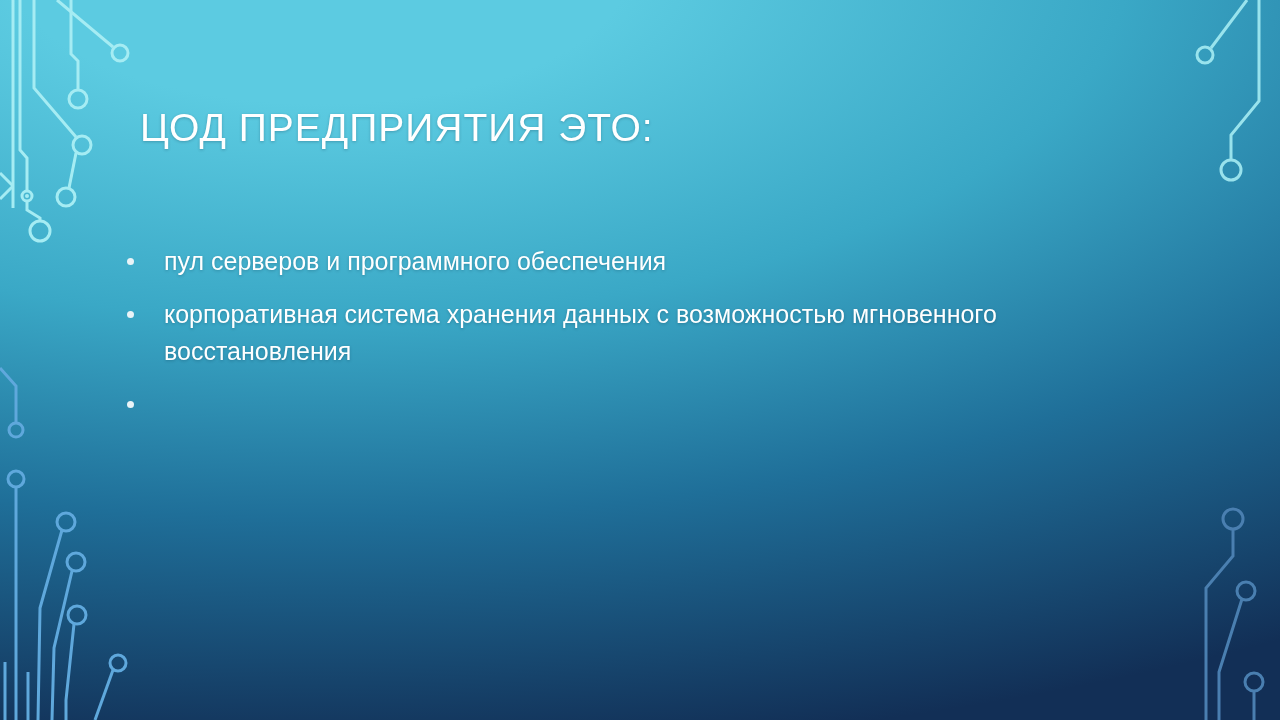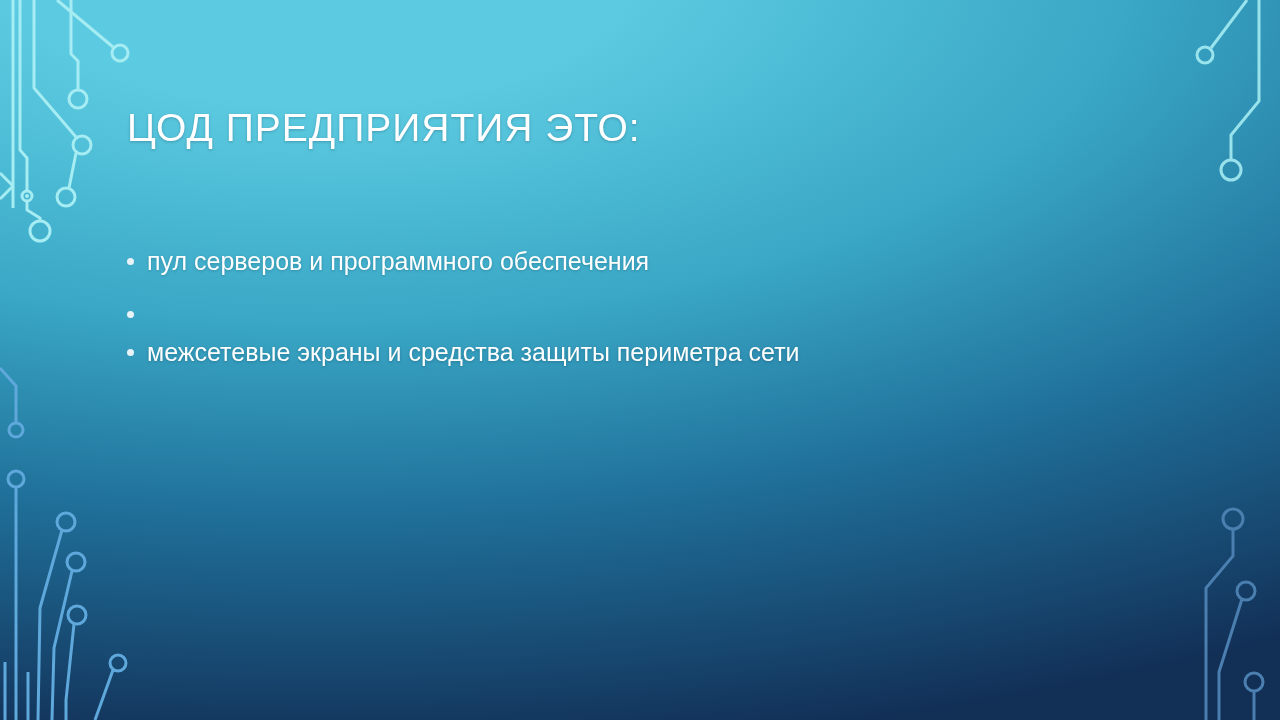--- a/index.html
+++ b/index.html
@@ -17,30 +17,30 @@
       var(--background-bottom, #122f56) 95%);
   }
   svg.circuits { position: absolute; left: 0; top: 0; width: 1280px; height: 720px; display: block; }
   .tl { stroke: var(--trace-cyan, #a5ecf3); }
   .tr { stroke: var(--trace-cyan, #a5ecf3); opacity: .9; }
   .bl { stroke: var(--trace-blue, #5fa8dc); }
   .br { stroke: var(--trace-dark-blue, #4a7fb0); }
   .tl, .tr, .bl, .br { fill: none; stroke-width: 3; }
   .tl .pad-dot { fill: var(--trace-cyan, #a5ecf3); stroke: none; }
   .slide-title {
-    position: absolute; left: 127px; top: 106px;
+    position: absolute; left: 140px; top: 106px;
     font-size: 39px; font-weight: 400; letter-spacing: 1px;
     color: var(--text-color, #ffffff);
     text-shadow: 0 1px 3px rgba(0, 30, 50, 0.25);
     white-space: nowrap;
   }
   .bullet-list {
     position: absolute; left: 127px; top: 243px; width: 1035px;
   }
-  .bullet-item { display: flex; gap: 13px; margin-bottom: 16px; }
+  .bullet-item { display: flex; gap: 30px; margin-bottom: 16px; }
   .bullet-dot {
     flex: none; width: 7px; height: 7px; border-radius: 50%;
     background: var(--bullet-dot-color, #e9f3f7); margin-top: 15px;
   }
   .bullet-text {
     font-size: 25px; line-height: 37px;
     color: var(--text-color, #ffffff);
     text-shadow: 0 1px 3px rgba(0, 30, 50, 0.25);
     white-space: pre-line;
   }
@@ -105,20 +105,21 @@
 
   <div class="slide-title">ЦОД ПРЕДПРИЯТИЯ ЭТО:</div>
 
   <div class="bullet-list">
     <div class="bullet-item">
       <span class="bullet-dot"></span>
       <span class="bullet-text">пул серверов и программного обеспечения</span>
     </div>
     <div class="bullet-item">
       <span class="bullet-dot"></span>
+      <span class="bullet-text">корпоративная система хранения данных с возможностью мгновенного
+восстановления</span>
     </div>
     <div class="bullet-item">
       <span class="bullet-dot"></span>
-      <span class="bullet-text">межсетевые экраны и средства защиты периметра сети</span>
     </div>
   </div>
 
 </div>
 
 </body></html>

